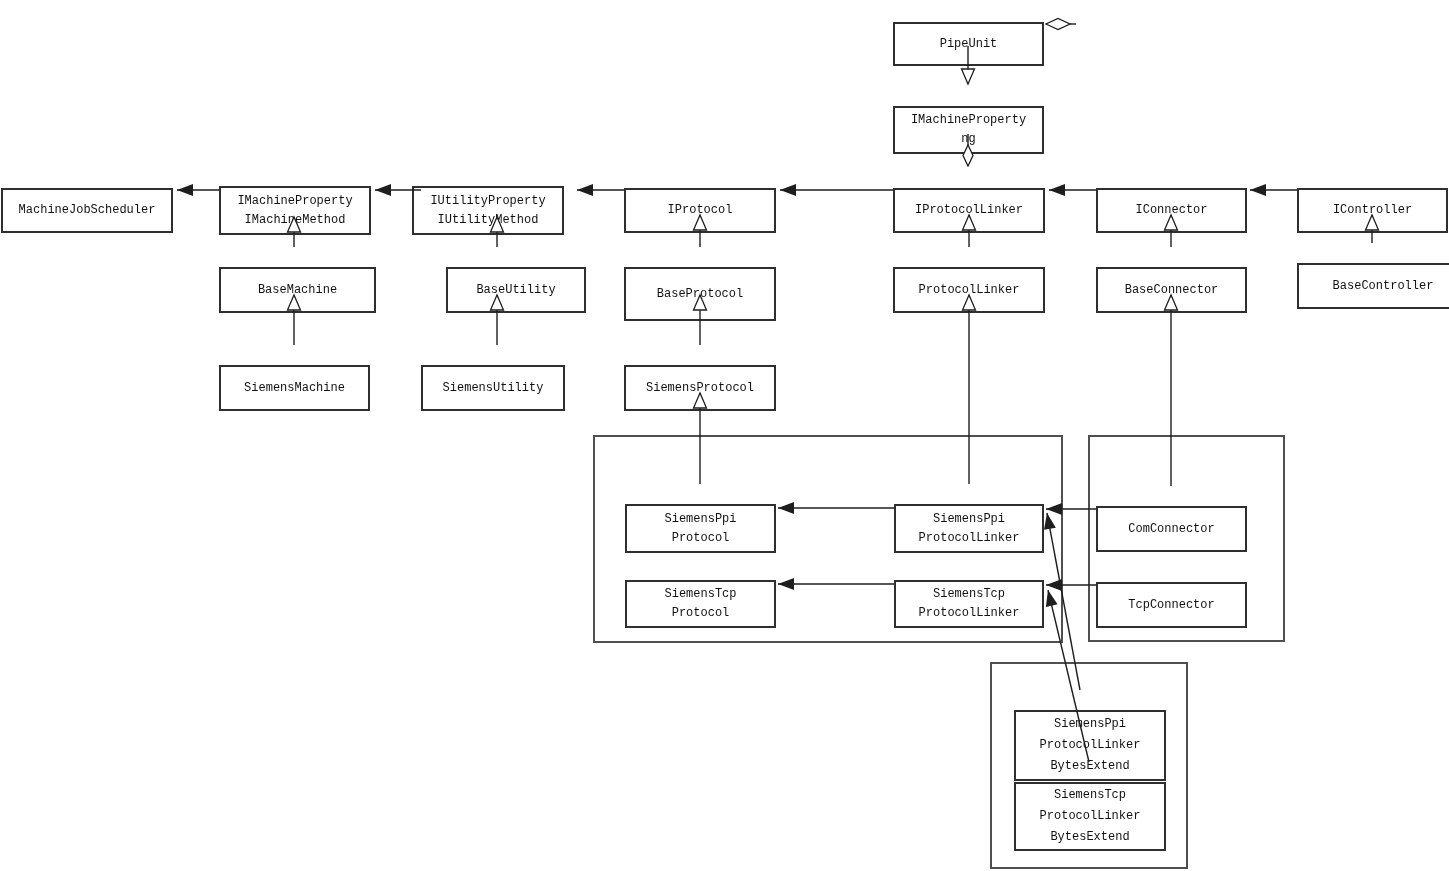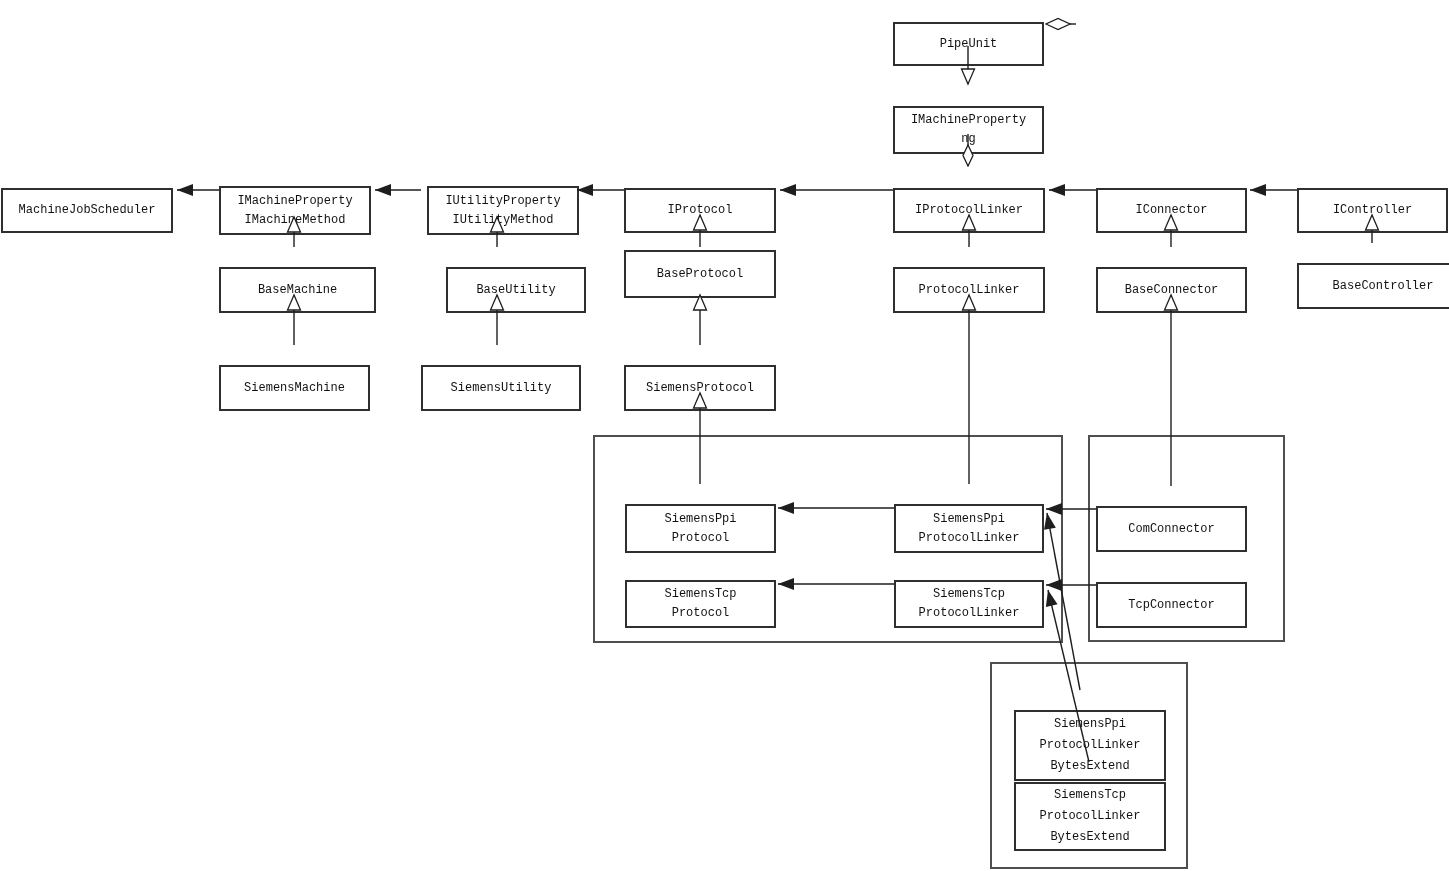--- a/index.html
+++ b/index.html
@@ -51,21 +51,21 @@
 ng</span>
     </div>
 
   <div class="node" style="left:1px;top:168px;width:172px;height:45px">
     <span class="lbl">MachineJobScheduler</span>
     </div>
   <div class="node" style="left:219px;top:166px;width:152px;height:49px">
     <span class="lbl">IMachineProperty
 IMachineMethod</span>
     </div>
-  <div class="node" style="left:427px;top:166px;width:152px;height:49px">
+  <div class="node" style="left:412px;top:166px;width:152px;height:49px">
     <span class="lbl">IUtilityProperty
 IUtilityMethod</span>
     </div>
   <div class="node" style="left:624px;top:168px;width:152px;height:45px">
     <span class="lbl">IProtocol</span>
     </div>
   <div class="node" style="left:893px;top:168px;width:152px;height:45px">
     <span class="lbl">IProtocolLinker</span>
     </div>
   <div class="node" style="left:1096px;top:168px;width:151px;height:45px">
@@ -74,37 +74,37 @@
   <div class="node" style="left:1297px;top:168px;width:151px;height:45px">
     <span class="lbl">IController</span>
     </div>
 
   <div class="node" style="left:219px;top:247px;width:157px;height:46px">
     <span class="lbl">BaseMachine</span>
     </div>
   <div class="node" style="left:446px;top:247px;width:140px;height:46px">
     <span class="lbl">BaseUtility</span>
     </div>
-  <div class="node" style="left:624px;top:230px;width:152px;height:48px">
+  <div class="node" style="left:624px;top:247px;width:152px;height:54px">
     <span class="lbl">BaseProtocol</span>
     </div>
   <div class="node" style="left:893px;top:247px;width:152px;height:46px">
     <span class="lbl">ProtocolLinker</span>
     </div>
   <div class="node" style="left:1096px;top:247px;width:151px;height:46px">
     <span class="lbl">BaseConnector</span>
     </div>
   <div class="node" style="left:1297px;top:243px;width:172px;height:46px">
     <span class="lbl">BaseController</span>
     </div>
 
   <div class="node" style="left:219px;top:345px;width:151px;height:46px">
     <span class="lbl">SiemensMachine</span>
     </div>
-  <div class="node" style="left:421px;top:345px;width:160px;height:46px">
+  <div class="node" style="left:421px;top:345px;width:144px;height:46px">
     <span class="lbl">SiemensUtility</span>
     </div>
   <div class="node" style="left:624px;top:345px;width:152px;height:46px">
     <span class="lbl">SiemensProtocol</span>
     </div>
 
   <div class="node" style="left:625px;top:484px;width:151px;height:49px">
     <span class="lbl">SiemensPpi
 Protocol</span>
     </div>

